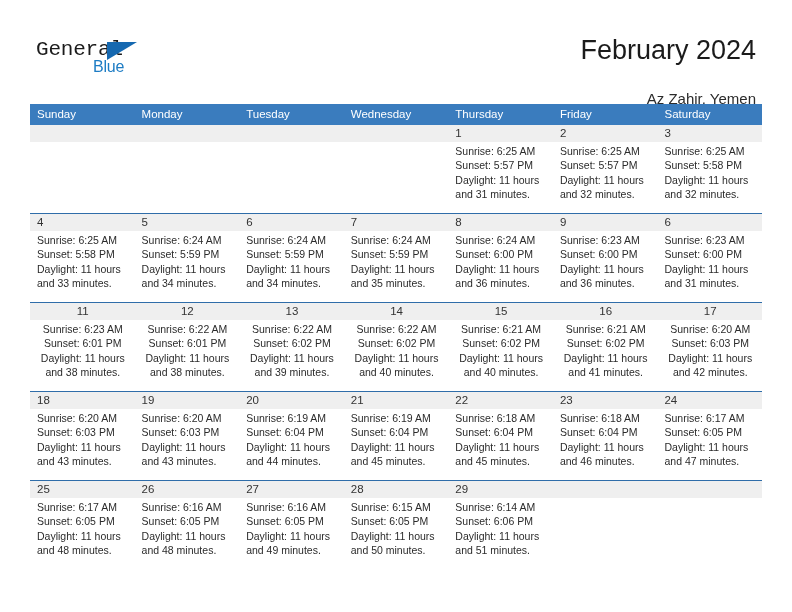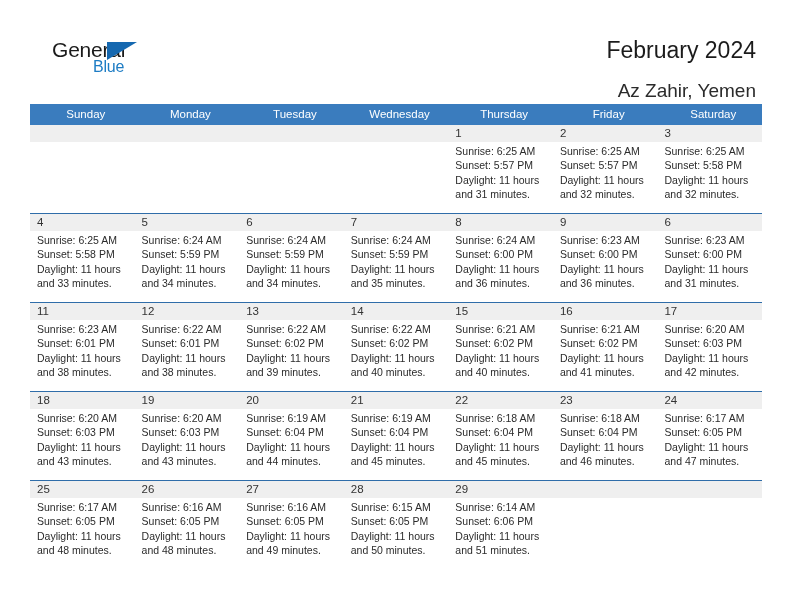--- a/index.html
+++ b/index.html
@@ -31,26 +31,26 @@
   }
   .logo {
     position: absolute;
     left: 36px;
     top: 38px;
     width: 130px;
     height: 48px;
   }
   .logo-general {
     position: absolute;
-    left: 16px;
+    left: 0;
     top: 0;
     font-size: 21px;
     letter-spacing: -0.2px;
     color: #1b1b1b;
-    font-family: Liberation Sans, sans-serif;
+    font-family: Liberation Mono, monospace;
   }
   .logo-tri {
     position: absolute;
     left: 71px;
     top: 4px;
     width: 0;
     height: 0;
     border-left: 30px solid #1568b0;
     border-bottom: 18px solid transparent;
   }
@@ -63,45 +63,44 @@
     letter-spacing: -0.2px;
   }
 
   .title-block {
     position: absolute;
     right: 36px;
     top: 34px;
     text-align: right;
   }
   .cal-title {
-    font-size: 23px;
+    font-size: 27px;
     color: #1b1b1b;
     line-height: 32px;
     white-space: nowrap;
   }
   .cal-subtitle {
-    margin-top: 16px;
-    font-size: 19px;
+    margin-top: 24px;
+    font-size: 15px;
     color: #2b2b2b;
     line-height: 17px;
     white-space: nowrap;
   }
 
   
   .calendar {
     position: absolute;
     left: 30px;
     top: 104px;
     width: 732px;
   }
   .dow-row {
     display: flex;
     background: #3a7cbe;
     height: 21px;
-    text-align: center;
   }
   .dow {
     flex: 1 1 0;
     color: #ffffff;
     font-size: 11.5px;
     line-height: 21px;
     padding-left: 7px;
     box-sizing: border-box;
     white-space: nowrap;
   }
@@ -313,21 +312,21 @@
               <div class="daynum">6</div>
               <div class="lines">
                 <div class="line">Sunrise: 6:23 AM</div>
                 <div class="line">Sunset: 6:00 PM</div>
                 <div class="line">Daylight: 11 hours</div>
                 <div class="line">and 31 minutes.</div>
               </div>
             </div>
           </div>
         </div>
-        <div class="week" style="border-top-color: rgb(47, 109, 169);">
+        <div class="week" style="border-top-color: rgb(47, 109, 169); text-align: center;">
           <div class="daynum-band" style="background: rgb(239, 239, 239);"></div>
           <div class="week-inner">
             <div class="cell">
               <div class="daynum">11</div>
               <div class="lines">
                 <div class="line">Sunrise: 6:23 AM</div>
                 <div class="line">Sunset: 6:01 PM</div>
                 <div class="line">Daylight: 11 hours</div>
                 <div class="line">and 38 minutes.</div>
               </div>

